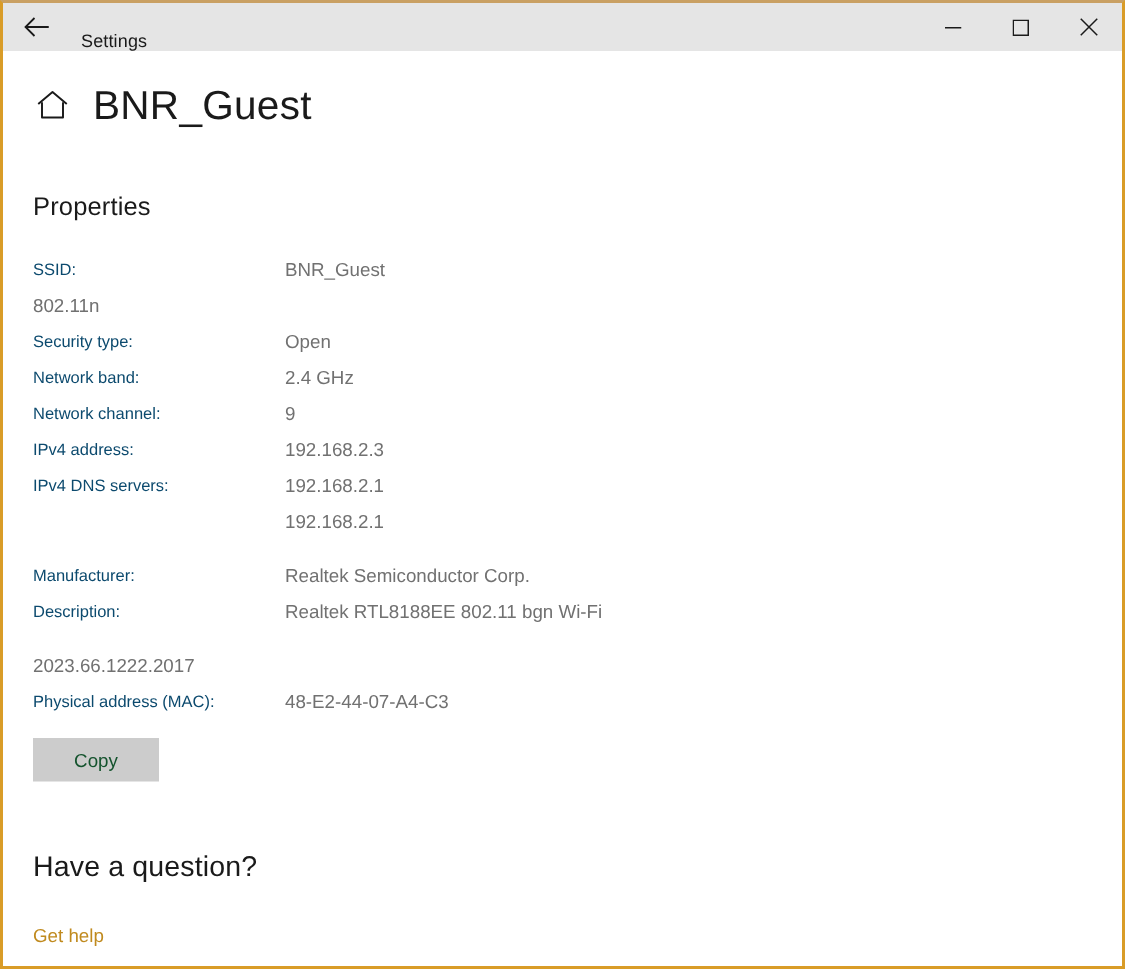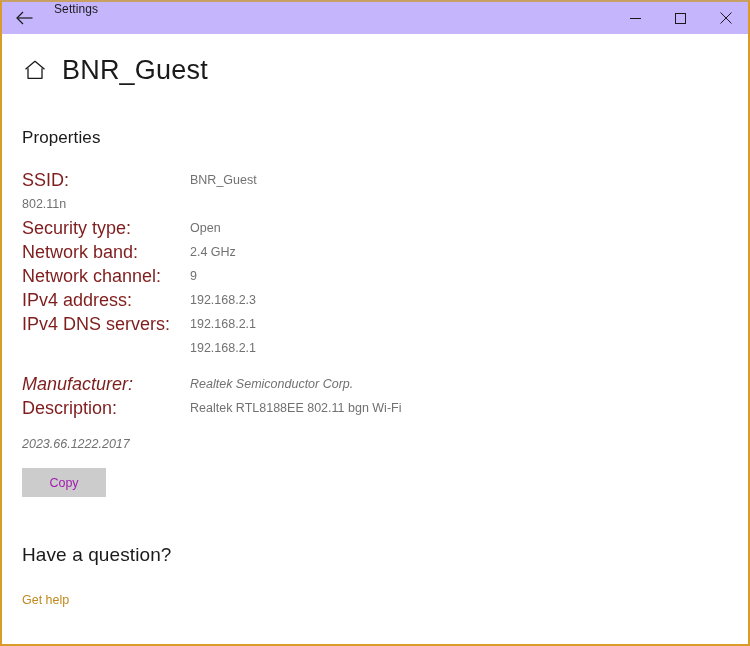--- a/index.html
+++ b/index.html
@@ -24,23 +24,23 @@
     border: 2px solid #d99c28;
     border-top-color: #c9a063;
     display: flex;
     flex-direction: column;
   }
 
   
   .titlebar {
     height: 32px;
     flex: 0 0 32px;
-    background: #c4b5fd;
-    display: flex;
-    align-items: flex-start;
+    background: #e5e5e5;
+    display: flex;
+    align-items: flex-end;
     position: relative;
   }
   .back-btn {
     width: 44px;
     height: 32px;
     display: flex;
     align-items: center;
     justify-content: center;
     color: #1a1a1a;
   }
@@ -112,45 +112,45 @@
 
   .props {
     margin-top: 20px;
   }
   .prop-row {
     display: flex;
     align-items: flex-start;
     min-height: 24px;
     line-height: 24px;
   }
-  .prop-row.spaced { margin-top: 12px; font-style: italic; }
+  .prop-row.spaced { margin-top: 12px; }
   .prop-label {
     flex: 0 0 168px;
-    font-size: 18px;
-    color: #7f1d1d;
+    font-size: 11px;
+    color: #0c4a6e;
     white-space: nowrap;
   }
   .prop-value {
     font-size: 12.5px;
     color: #717171;
     max-width: 310px;
   }
   .prop-value .vline { display: block; }
 
   
   .copy-btn {
     margin-top: 12px;
     width: 84px;
     height: 29px;
     background: #cccccc;
     border: none;
     outline: none;
     font-family: "Liberation Sans", sans-serif;
     font-size: 12.5px;
-    color: #a21caf;
+    color: #14532d;
     display: block;
     padding: 0;
     cursor: default;
   }
 
   
   .help-heading {
     font-size: 19px;
     font-weight: 400;
     color: #1a1a1a;
@@ -275,20 +275,26 @@
           <div class="prop-label">Description:</div>
           <div class="prop-value">
             <span class="vline">Realtek RTL8188EE 802.11 bgn Wi-Fi</span>
           </div>
         </div>
         <div class="prop-row spaced">
           <div class="prop-value">
             <span class="vline">2023.66.1222.2017</span>
           </div>
         </div>
+        <div class="prop-row">
+          <div class="prop-label">Physical address (MAC):</div>
+          <div class="prop-value">
+            <span class="vline">48-E2-44-07-A4-C3</span>
+          </div>
+        </div>
       </div>
 
     <button class="copy-btn">Copy</button>
 
     <h2 class="help-heading">Have a question?</h2>
 
     <a class="help-link" href="#">Get help</a>
   </div>
 
 </div>

